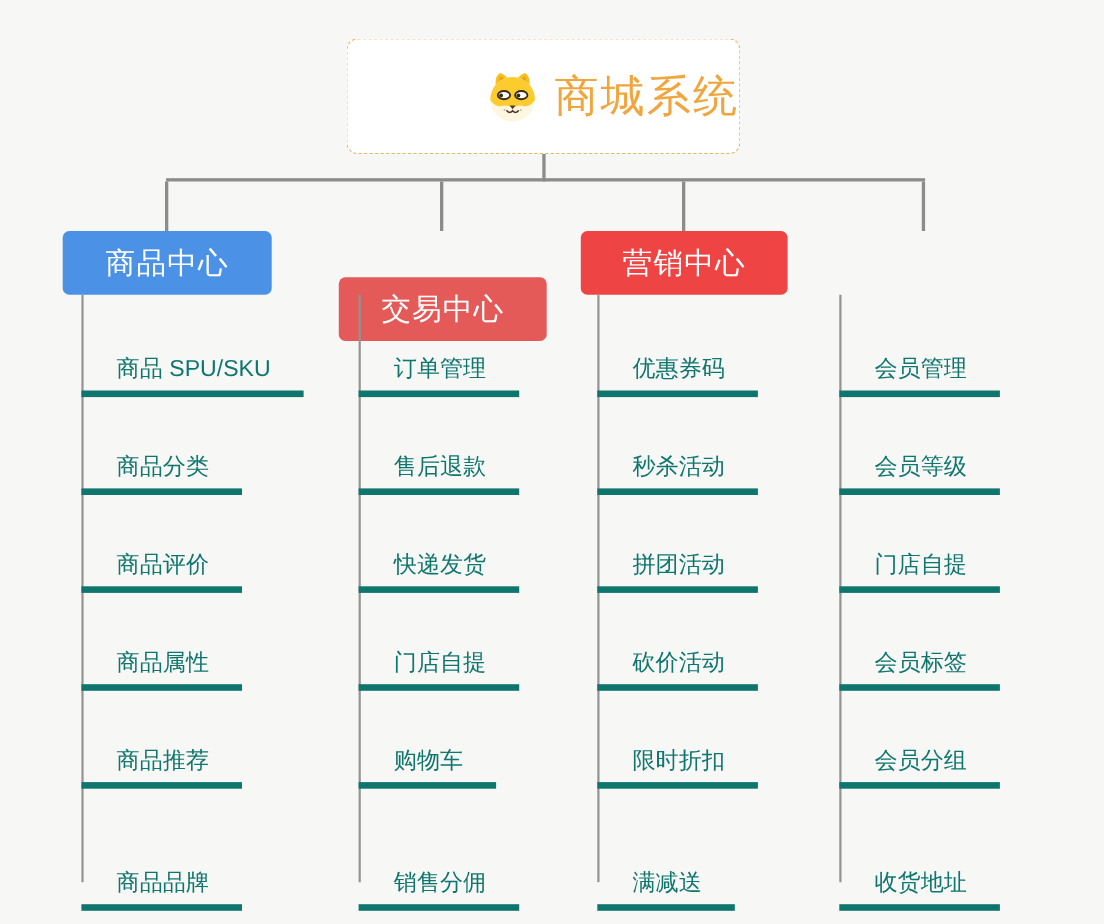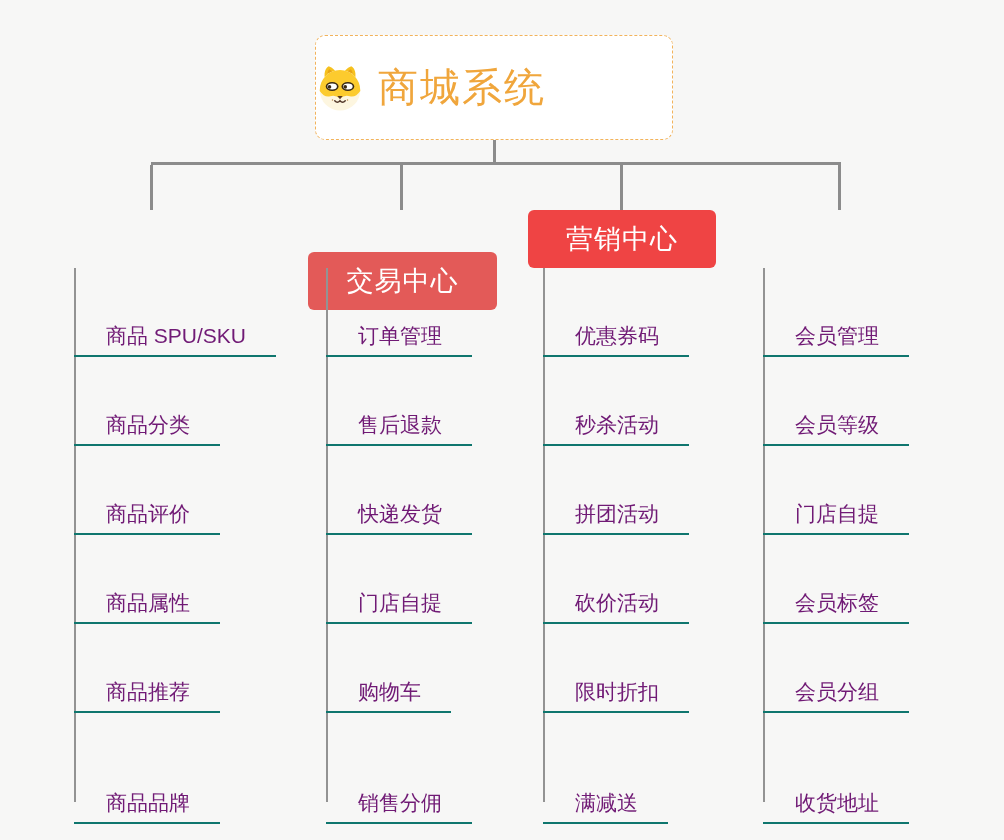--- a/index.html
+++ b/index.html
@@ -15,21 +15,21 @@
   .line{position:absolute;background:#8c8c8c;}
   .root-stub{left:493px;top:140px;width:3px;height:25px;}
   .bus{left:151px;top:162px;width:690px;height:3px;}
   .drop{top:165px;width:3px;height:45px;}
   .drop-0{left:150px;} .drop-1{left:400px;} .drop-2{left:620px;} .drop-3{left:838px;}
 
   
   .root-node{
     position:absolute;left:315px;top:35px;width:358px;height:105px;
     box-sizing:border-box;background:#ffffff;border:1px dashed #f2b35b;
-    border-radius:10px;display:flex;align-items:center;justify-content:flex-start;
+    border-radius:10px;display:flex;align-items:center;justify-content:flex-end;
     gap:14px;cursor:pointer;
   }
   .root-node .root-label{font-size:40px;letter-spacing:2px;}
   .dog-icon{width:48px;height:48px;flex:0 0 auto;}
 
   
   .branch{
     position:absolute;top:210px;height:58px;box-sizing:border-box;
     border-radius:6px;display:flex;align-items:center;justify-content:center;
     color:#ffffff;font-size:27px;letter-spacing:1px;cursor:pointer;
@@ -41,22 +41,22 @@
 
   
   .vline{position:absolute;top:268px;width:2px;height:534px;background:#939393;}
   .vline-0{left:74px;} .vline-1{left:326px;} .vline-2{left:543px;} .vline-3{left:763px;}
 
   
   .col{position:absolute;top:0;}
   .col-0{left:74px;} .col-1{left:326px;} .col-2{left:543px;} .col-3{left:763px;}
   .leaf{
     position:absolute;left:0;white-space:nowrap;
-    font-size:21px;color:#701a75;line-height:28px;
-    padding:0 30px 5px 32px;border-bottom:2px solid #0f766e;
+    font-size:21px;color:#0f766e;line-height:28px;
+    padding:0 30px 5px 32px;border-bottom:6px solid #0f766e;
     cursor:pointer;
   }
   .row-0{top:322px;} .row-1{top:411px;} .row-2{top:500px;}
   .row-3{top:589px;} .row-4{top:678px;} .row-5{top:789px;}
 </style>
 </head>
 <body>
 
 <div class="canvas">
 
@@ -80,20 +80,21 @@
       <circle cx="18" cy="30.5" r="2.4" fill="#3a2a14"></circle>
       <circle cx="39" cy="30.5" r="2.4" fill="#3a2a14"></circle>
       <path d="M28.5 42.5 h7 l-3.5 4.5 Z" fill="#53392b"></path>
       <path d="M25 49 q3.5 4 7 0 q3.5 4 7 0" stroke="#53392b" stroke-width="2" fill="none" stroke-linecap="round"></path>
       <circle cx="22" cy="48" r="1" fill="#b98a4f"></circle>
       <circle cx="42" cy="48" r="1" fill="#b98a4f"></circle>
     </svg>
     <span class="root-label" style="color: rgb(240, 166, 60);">商城系统</span>
   </div>
 
+  <div class="branch branch-0" style="background: rgb(75, 146, 230);">商品中心</div>
   <div class="branch branch-1" style="background: rgb(227, 90, 88); margin-top: 42px;">交易中心</div>
   <div class="branch branch-2" style="background: #ef4444;">营销中心</div>
 
   <div class="vline vline-0"></div>
   <div class="vline vline-1"></div>
   <div class="vline vline-2"></div>
   <div class="vline vline-3"></div>
 
   <div class="col col-0">
     <div class="leaf row-0">商品 SPU/SKU</div>

